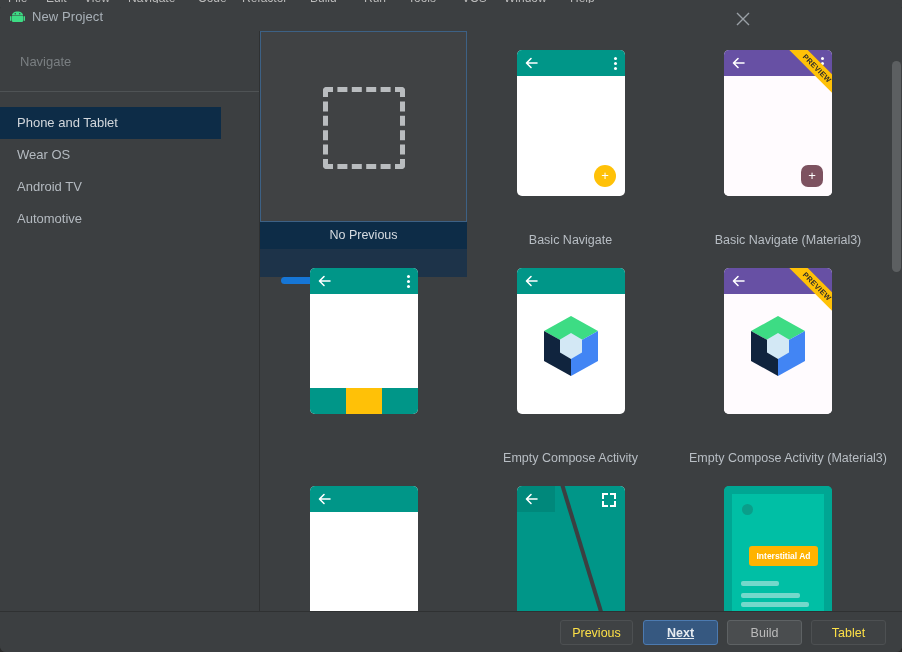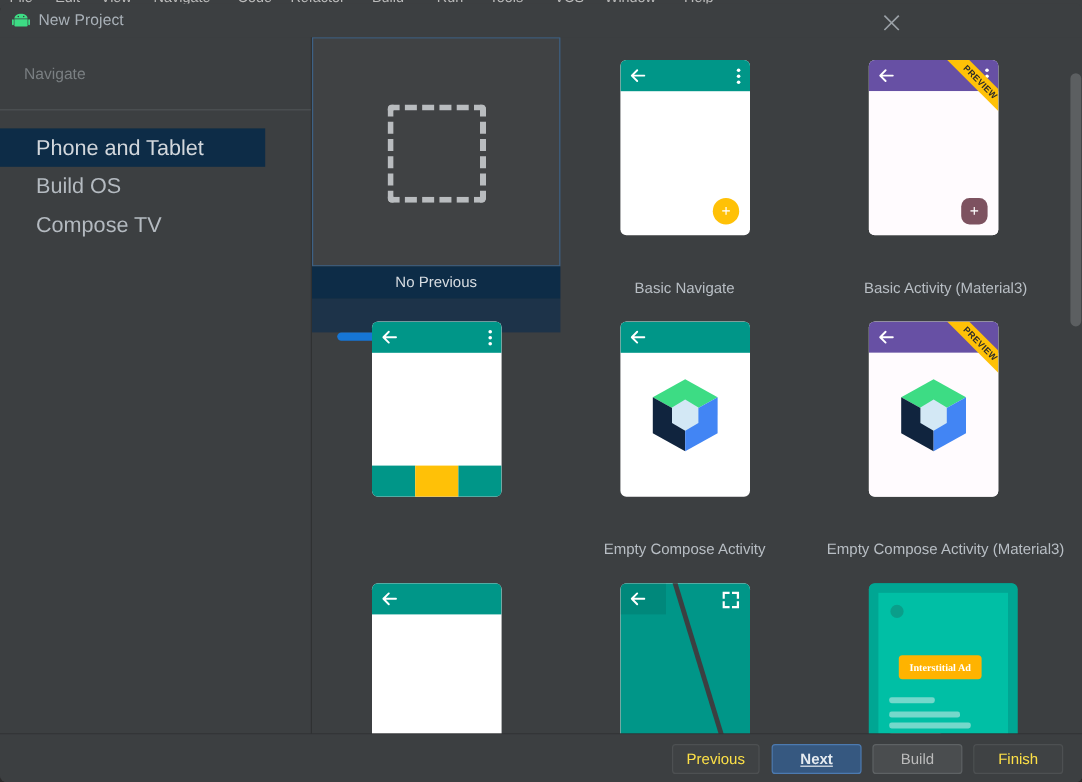--- a/index.html
+++ b/index.html
@@ -55,22 +55,22 @@
   #templates-header {
     position: absolute; left: 20px; top: 23px;
     font-size: 13px; color: #7a7f82;
   }
   #left-divider {
     position: absolute; left: 0; top: 60px; width: 259px; height: 1px;
     background: #4f5355;
   }
   .nav-item {
     position: absolute; left: 0; width: 221px; height: 32px;
-    font-size: 18px; color: #b4bac0;
-    padding-left: 30px; line-height: 32px;
+    font-size: 13px; color: #b4bac0;
+    padding-left: 17px; line-height: 32px;
     cursor: pointer;
   }
   .nav-item.selected { background: #0d2c47; color: #d2d7dc; }
 
   
   #grid-area {
     position: absolute; left: 260px; top: 28px;
     width: 642px; height: 583px;
     background: #3c3f41; overflow: hidden;
   }
@@ -241,22 +241,23 @@
       <svg width="14" height="14" viewBox="0 0 14 14">
         <path d="M1 1 L13 13 M13 1 L1 13" stroke="#9aa0a6" stroke-width="1.4"></path>
       </svg>
     </div>
   </div>
 
   <div id="left-panel">
     <div id="templates-header">Navigate</div>
     <div id="left-divider"></div>
     <div class="nav-item selected" style="top:76px">Phone and Tablet</div>
-    <div class="nav-item" style="top:108px">Build OS</div>
-    <div class="nav-item" style="top:140px">Compose TV</div>
+    <div class="nav-item" style="top:108px">Wear OS</div>
+    <div class="nav-item" style="top:140px">Android TV</div>
+    <div class="nav-item" style="top:172px">Automotive</div>
   </div>
 
   <div id="grid-area">
 
     <div class="card-cell selected" style="left:0px; top:0px; width:207px; height:253px;">
       <div id="sel-box">
         <div id="dashed-box"></div>
       </div>
       <div id="sel-label-bg"></div>
       <div id="sel-strip"></div>
@@ -292,21 +293,21 @@
               <i></i>
               <i></i>
             </div>
         </div>
         <div style="position:absolute;left:0;top:26px;width:100%;bottom:0;background:#fffbfe"></div>
         <div class="fab m3">+</div>
         <div class="ribbon">
           <span>PREVIEW</span>
         </div>
       </div>
-      <div class="card-label">Basic Activity (Material3)</div>
+      <div class="card-label">Basic Navigate (Material3)</div>
     </div>
 
     <div class="card-cell" style="left:0px; top:218px; width:207px; height:253px;">
       <div class="phone" style="left:50px; top:19px; width:108px; height:146px;">
         <div class="appbar teal">
           <svg class="back-arrow" width="13" height="12" viewBox="0 0 13 12">
             <path d="M12 6 H2 M6 1.5 L1.5 6 L6 10.5" stroke="#fff" stroke-width="1.6" fill="none" stroke-linecap="round" stroke-linejoin="round"></path>
           </svg>
           <div class="kebab">
               <i></i>
@@ -379,21 +380,21 @@
         <svg class="back-arrow" width="13" height="12" viewBox="0 0 13 12" style="top:7px">
           <path d="M12 6 H2 M6 1.5 L1.5 6 L6 10.5" stroke="#fff" stroke-width="1.6" fill="none" stroke-linecap="round" stroke-linejoin="round"></path>
         </svg>
         <svg class="fs-icon" width="14" height="14" viewBox="0 0 14 14">
           <path d="M1 5 V1 H5 M9 1 H13 V5 M13 9 V13 H9 M5 13 H1 V9" stroke="#fff" stroke-width="2" fill="none" stroke-linecap="square"></path>
         </svg>
       </div>
     </div>
 
     <div class="card-cell" style="left:414px; top:436px; width:228px; height:253px;">
-      <div class="phone" style="left:50px; top:19px; width:124px; height:146px; background:#00a693;font-family:Liberation Serif, serif;">
+      <div class="phone" style="left:50px; top:19px; width:108px; height:146px; background:#00a693;">
         <div class="ad-outer"></div>
         <div class="ad-inner">
           <div class="ad-dot"></div>
           <div class="ad-btn">Interstitial Ad</div>
           <div class="ad-line" style="left:9px; top:87px;  width:38px;"></div>
           <div class="ad-line" style="left:9px; top:99px;  width:59px;"></div>
           <div class="ad-line" style="left:9px; top:108px; width:68px;"></div>
           <div class="ad-line" style="left:9px; top:117px; width:44px;"></div>
         </div>
       </div>
@@ -402,16 +403,16 @@
   </div>
 
   <div id="vscroll-track">
     <div id="vscroll-thumb"></div>
   </div>
 
   <div id="footer">
     <div class="btn disabled" style="left:560px; width:73px;">Previous</div>
     <div class="btn primary" style="left:643px; width:75px;text-decoration:underline;">Next</div>
     <div class="btn" style="left:727px; width:75px;">Build</div>
-    <div class="btn disabled" style="left:811px; width:75px;">Finish</div>
+    <div class="btn disabled" style="left:811px; width:75px;">Tablet</div>
   </div>
 
 </div>
 
 </body></html>

